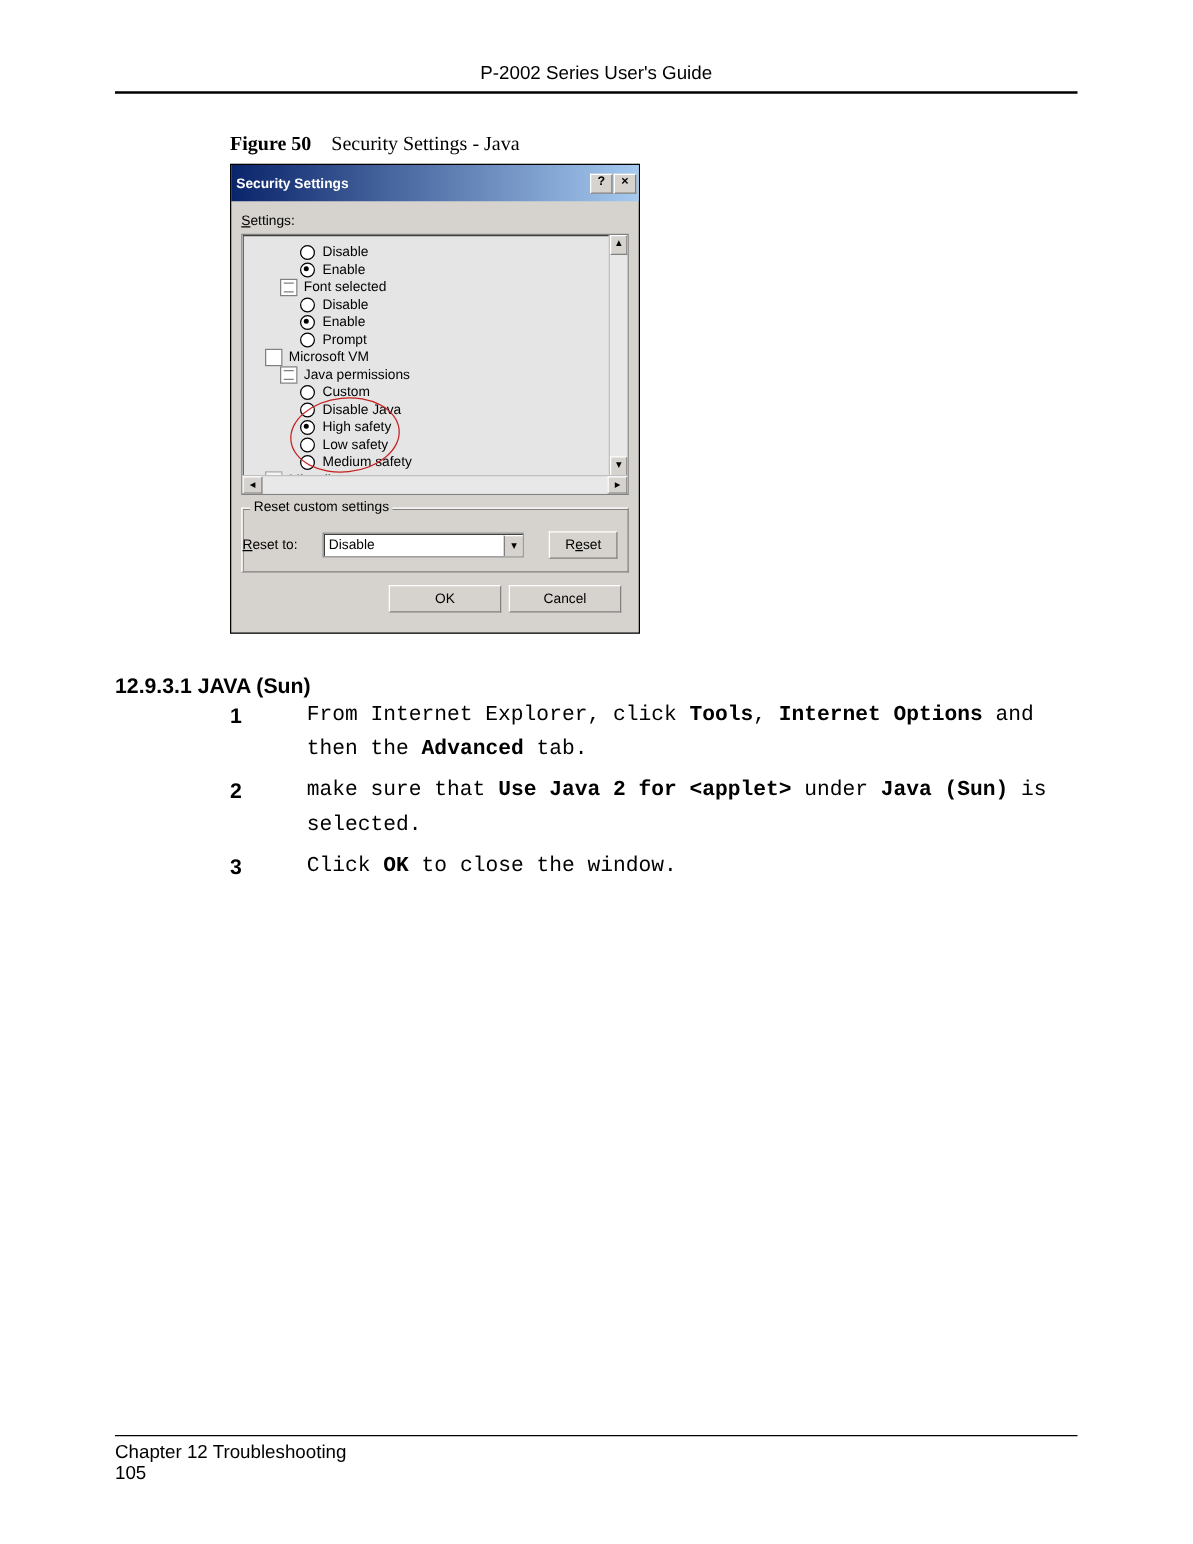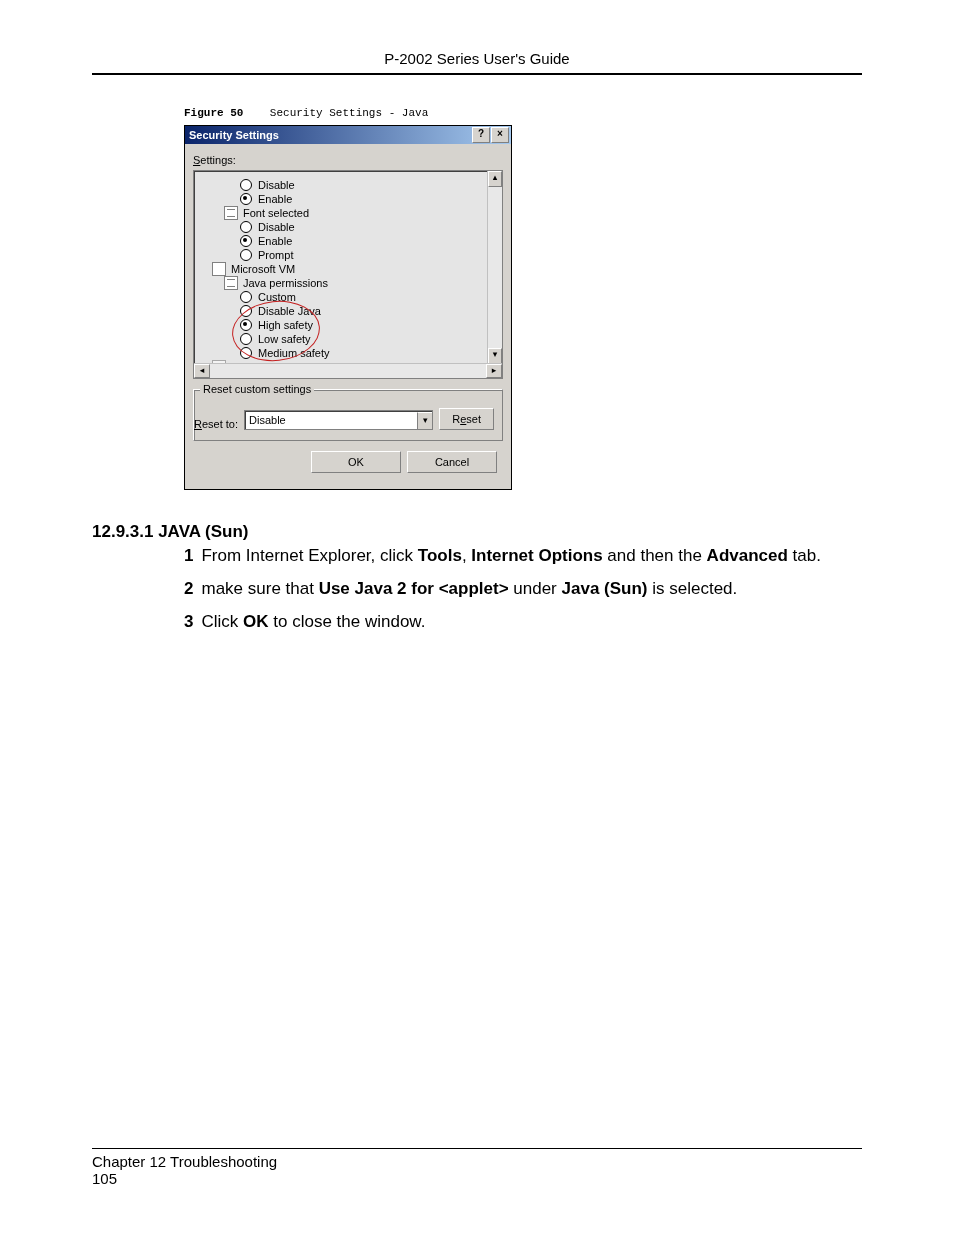--- a/index.html
+++ b/index.html
@@ -19,41 +19,41 @@
     font-family: Arial, Helvetica, sans-serif;
     font-size: 15px;
     text-align: center;
     margin-bottom: 6px;
   }
   .top-rule {
     border-top: 2px solid #000;
     margin-bottom: 32px;
   }
   .figure-caption {
-    font-family: Liberation Mono, monospace;
-    font-size: 11px;
+    font-family: Liberation Serif, serif;
+    font-size: 16px;
     margin-left: 92px;
     margin-bottom: 6px;
   }
   .figure-caption .fig-label { font-weight: bold; }
   
   .dialog {
     width: 326px;
     margin-left: 92px;
     border: 1px solid #000;
     background: #d6d3ce;
     font-family: Tahoma, Arial, sans-serif;
     font-size: 11px;
     color: #000;
   }
   .titlebar {
     display: flex;
     align-items: center;
     justify-content: space-between;
-    height: 18px;
+    height: 29px;
     background: linear-gradient(to right, #0a246a, #a6caf0);
     color: #fff;
     font-weight: bold;
     padding: 0 2px 0 4px;
   }
   .title-text { font-size: 11px; }
   .title-btns { display: flex; gap: 1px; }
   .title-btn {
     width: 16px; height: 14px;
     background: #d6d3ce;
@@ -122,21 +122,21 @@
   .groupbox {
     border:1px solid #808080;
     border-top-color:#fff; border-left-color:#fff;
     box-shadow: inset 1px 1px 0 #808080;
     margin-top:10px; padding:18px 8px 10px 0; position:relative;
   }
   .group-legend {
     position:absolute; top:-7px; left:6px;
     background:#d6d3ce; padding:0 3px; font-size:11px;
   }
-  .reset-row { display:flex; align-items:flex-end; gap:6px; }
+  .reset-row { display:flex; align-items:center; gap:20px; }
   .reset-label .ul{ text-decoration:underline; }
   .combo {
     flex:1; display:flex; align-items:center; justify-content:space-between;
     background:#fff; border:1px solid #808080;
     box-shadow: inset 1px 1px 0 #404040;
     height:18px; padding:0 0 0 4px;
   }
   .combo-btn{
     width:14px;height:16px;background:#d6d3ce;
     border-left:1px solid #808080; border-top:1px solid #fff;
@@ -156,21 +156,21 @@
     font-weight: bold;
     font-size: 17px;
     margin-top: 32px;
   }
   .step-list { margin-left: 92px; }
   .step {
     display:flex; gap:8px; font-size:17px; line-height:1.6;
     margin-bottom:6px;
   }
   .step-num { font-family: Arial, Helvetica, sans-serif; font-weight:bold; }
-  .step-body { font-family: Liberation Sans, sans-serif; }
+  .step-body { font-family: Liberation Mono, monospace; margin-left: 44px; }
   .step-body b { font-weight:bold; }
   .footer {
     position:absolute; left:92px; right:92px; bottom:48px;
   }
   .bottom-rule { border-top:1px solid #000; margin-bottom:4px;}
   .footer-row {
     display:flex; justify-content:space-between;
     font-family: Arial, Helvetica, sans-serif; font-size:15px;flex-direction:column;
   }
 </style>

